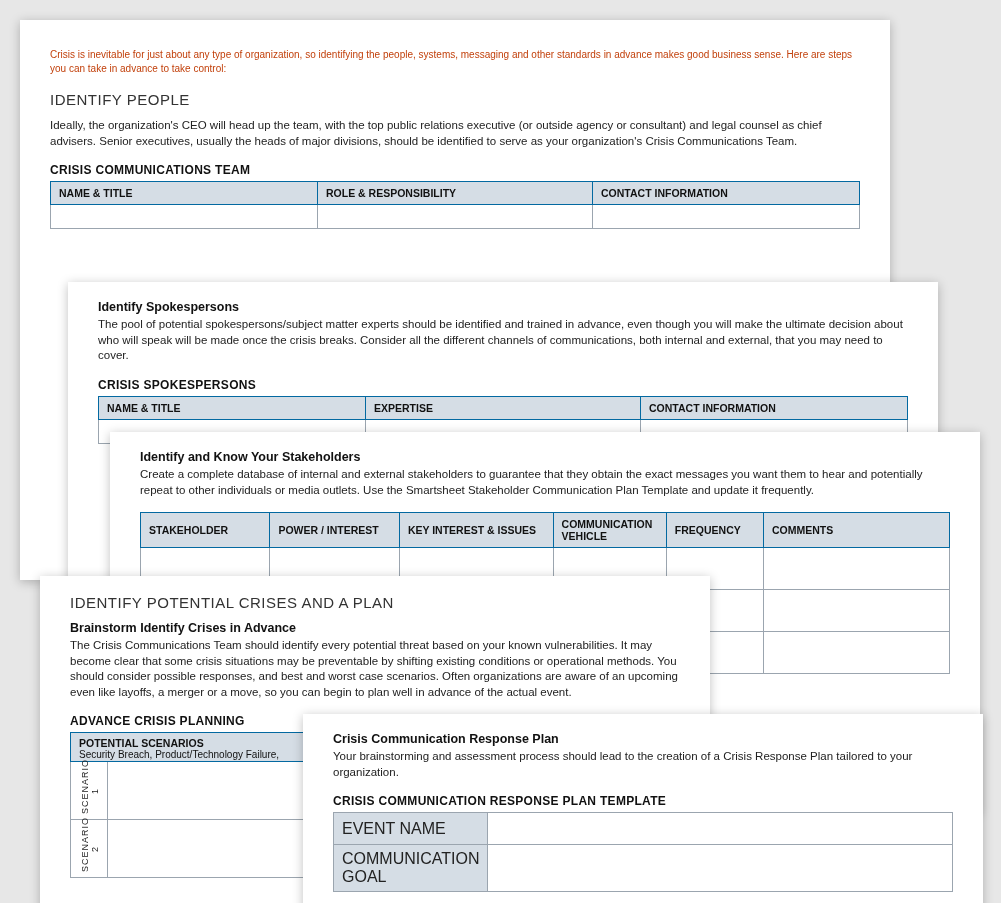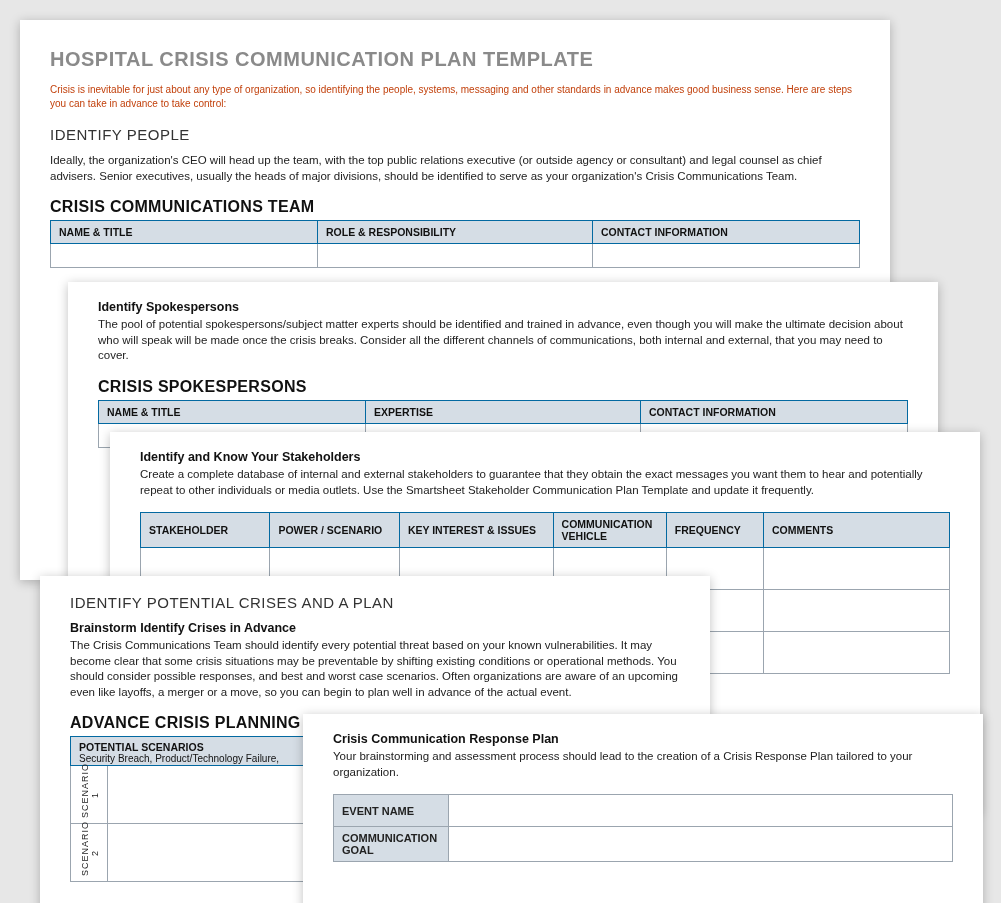--- a/index.html
+++ b/index.html
@@ -50,21 +50,21 @@
     color: #111;
     margin-bottom: 3px;
   }
   p.body {
     font-size: 11.5px;
     color: #222;
     line-height: 1.35;
     margin-bottom: 14px;
   }
   h4.table-title {
-    font-size: 16px;
+    font-size: 12px;
     font-weight: 700;
     color: #111;
     letter-spacing: 0.3px;
     margin-bottom: 4px;
   }
   table.grid {
     width: 100%;
     border-collapse: collapse;
     font-size: 11px;
   }
@@ -90,38 +90,37 @@
     width: 18px;
     text-align: center;
     font-size: 9px;
     letter-spacing: 1px;
     padding: 4px 2px;
     vertical-align: middle;
   }
   
   table.grid td.rowhead {
     background: #d5dde5;
-    font-weight: 700;
-    font-size: 11px;
+    font-weight: 400;
+    font-size: 16px;
     width: 115px;
   }
 
   
   #page1 { top: 20px;  left: 20px;  width: 870px; height: 560px; }
   #page2 { top: 282px; left: 68px;  width: 870px; height: 420px; padding-top: 18px; }
   #page3 { top: 432px; left: 110px; width: 870px; height: 380px; padding-top: 18px; }
   #page4 { top: 576px; left: 40px;  width: 670px; height: 400px; padding-top: 18px; }
   #page5 { top: 714px; left: 303px; width: 680px; height: 300px; padding-top: 18px; }
 
 </style>
 </head>
 <body>
 
 <div class="page" id="page1">
-  <h1 class="main-title">HOSPITAL CRISIS COMMUNICATION PLAN TEMPLATE</h1>
   <p class="intro">Crisis is inevitable for just about any type of organization, so identifying the people, systems, messaging and other standards in advance makes good business sense. Here are steps you can take in advance to take control:</p>
   <h2 class="section">IDENTIFY PEOPLE</h2>
   <p class="body">Ideally, the organization's CEO will head up the team, with the top public relations executive (or outside agency or consultant) and legal counsel as chief advisers. Senior executives, usually the heads of major divisions, should be identified to serve as your organization's Crisis Communications Team.</p>
   <h4 class="table-title">CRISIS COMMUNICATIONS TEAM</h4>
   <table class="grid">
     <tbody>
         <tr>
       <th style="width:33%">NAME &amp; TITLE</th>
       <th style="width:34%">ROLE &amp; RESPONSIBILITY</th>
       <th style="width:33%">CONTACT INFORMATION</th>
@@ -155,21 +154,21 @@
     </table>
 </div>
 
 <div class="page" id="page3">
   <h3 class="sub">Identify and Know Your Stakeholders</h3>
   <p class="body">Create a complete database of internal and external stakeholders to guarantee that they obtain the exact messages you want them to hear and potentially repeat to other individuals or media outlets. Use the Smartsheet Stakeholder Communication Plan Template and update it frequently.</p>
   <table class="grid">
     <tbody>
         <tr>
       <th style="width:16%">STAKEHOLDER</th>
-      <th style="width:16%">POWER / SCENARIO</th>
+      <th style="width:16%">POWER / INTEREST</th>
       <th style="width:19%">KEY INTEREST &amp; ISSUES</th>
       <th style="width:14%">COMMUNICATION VEHICLE</th>
       <th style="width:12%">FREQUENCY</th>
       <th style="width:23%">COMMENTS</th>
     </tr>
     <tr>
           <td style="height:42px"></td>
           <td></td>
           <td></td>
           <td></td>
@@ -217,20 +216,21 @@
       <td class="vlabel">SCENARIO 2</td>
       <td style="height:58px"></td>
     </tr>
   </tbody>
     </table>
 </div>
 
 <div class="page" id="page5">
   <h3 class="sub">Crisis Communication Response Plan</h3>
   <p class="body">Your brainstorming and assessment process should lead to the creation of a Crisis Response Plan tailored to your organization.</p>
+  <h4 class="table-title">CRISIS COMMUNICATION RESPONSE PLAN TEMPLATE</h4>
   <table class="grid">
     <tbody>
         <tr>
       <td class="rowhead">EVENT NAME</td>
       <td style="height:32px"></td>
     </tr>
     <tr>
       <td class="rowhead">COMMUNICATION GOAL</td>
       <td style="height:32px"></td>
     </tr>

